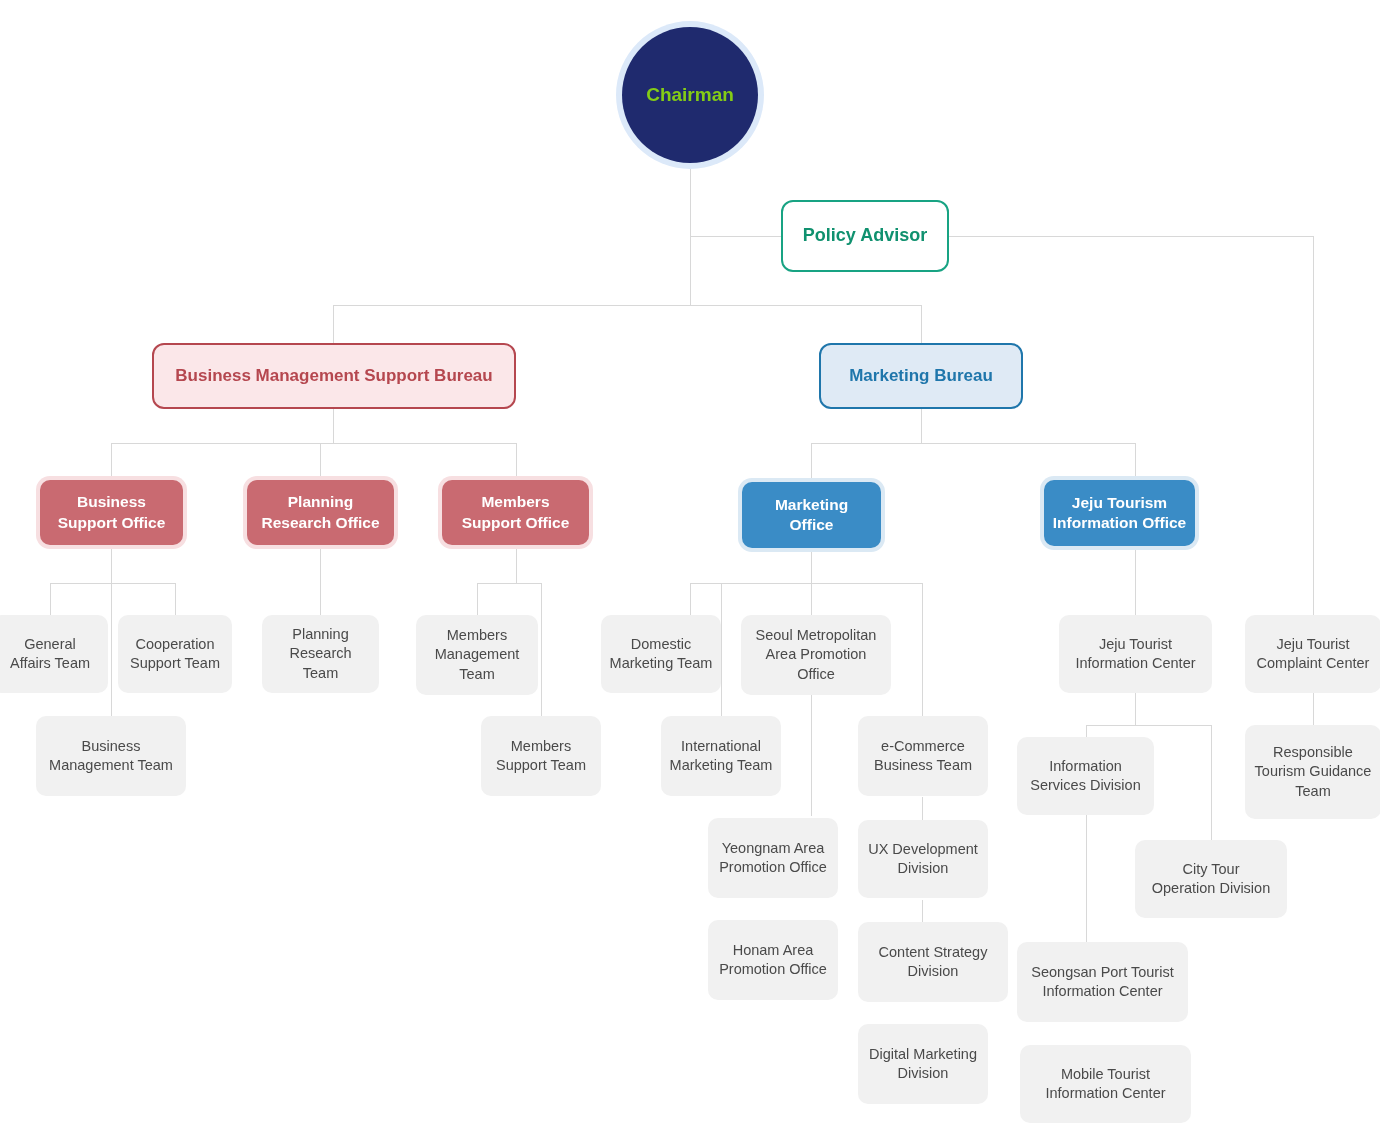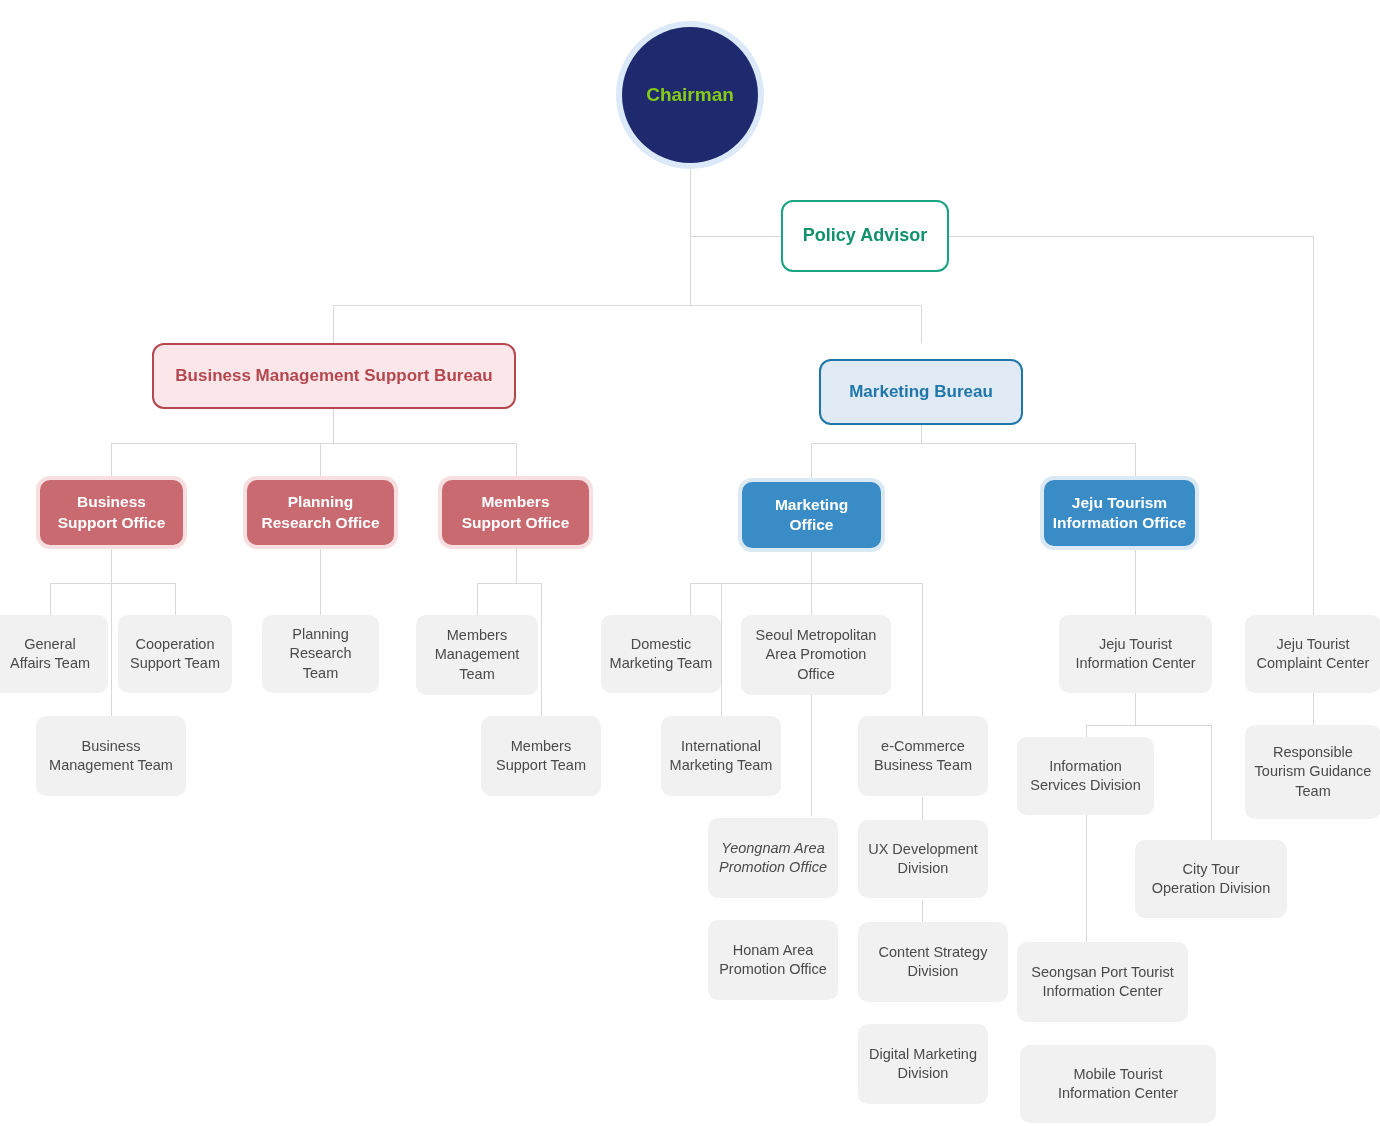--- a/index.html
+++ b/index.html
@@ -68,21 +68,20 @@
     font-weight: bold;
     font-size: 17px;
   }
   .node.bureau-blue {
     border-radius: 12px;
     background: #dfeaf5;
     border: 2.5px solid #1f76ab;
     color: #1f76ab;
     font-weight: bold;
     font-size: 17px;
-    margin-top: 16px;
   }
 
   
   .node.office-red {
     border-radius: 10px;
     background: #c96a71;
     color: #ffffff;
     font-weight: bold;
     font-size: 15.5px;
     box-shadow: 0 0 0 4px #f7dfe1;
@@ -252,21 +251,21 @@
 Marketing Team</span>
   </div>
 
   <div class="node leaf" style="left:741px; top:615px; width:150px; height:80px;">
     <span style="white-space:pre-line;">Seoul Metropolitan
 Area Promotion
 Office</span>
   </div>
 
   <div class="node leaf" style="left:708px; top:818px; width:130px; height:80px;">
-    <span style="white-space:pre-line;font-style:italic;">Yeongnam Area
+    <span style="white-space:pre-line;">Yeongnam Area
 Promotion Office</span>
   </div>
 
   <div class="node leaf" style="left:708px; top:920px; width:130px; height:80px;">
     <span style="white-space:pre-line;">Honam Area
 Promotion Office</span>
   </div>
 
   <div class="node leaf" style="left:858px; top:716px; width:130px; height:80px;">
     <span style="white-space:pre-line;">e-Commerce
@@ -301,21 +300,21 @@
   <div class="node leaf" style="left:1135px; top:840px; width:152px; height:78px;">
     <span style="white-space:pre-line;">City Tour
 Operation Division</span>
   </div>
 
   <div class="node leaf" style="left:1017px; top:942px; width:171px; height:80px;">
     <span style="white-space:pre-line;">Seongsan Port Tourist
 Information Center</span>
   </div>
 
-  <div class="node leaf" style="left:1020px; top:1045px; width:196px; height:78px;">
+  <div class="node leaf" style="left:1020px; top:1045px; width:171px; height:78px;">
     <span style="white-space:pre-line;">Mobile Tourist
 Information Center</span>
   </div>
 
   <div class="node leaf" style="left:1245px; top:615px; width:136px; height:78px;">
     <span style="white-space:pre-line;">Jeju Tourist
 Complaint Center</span>
   </div>
 
   <div class="node leaf" style="left:1245px; top:725px; width:136px; height:94px;">

